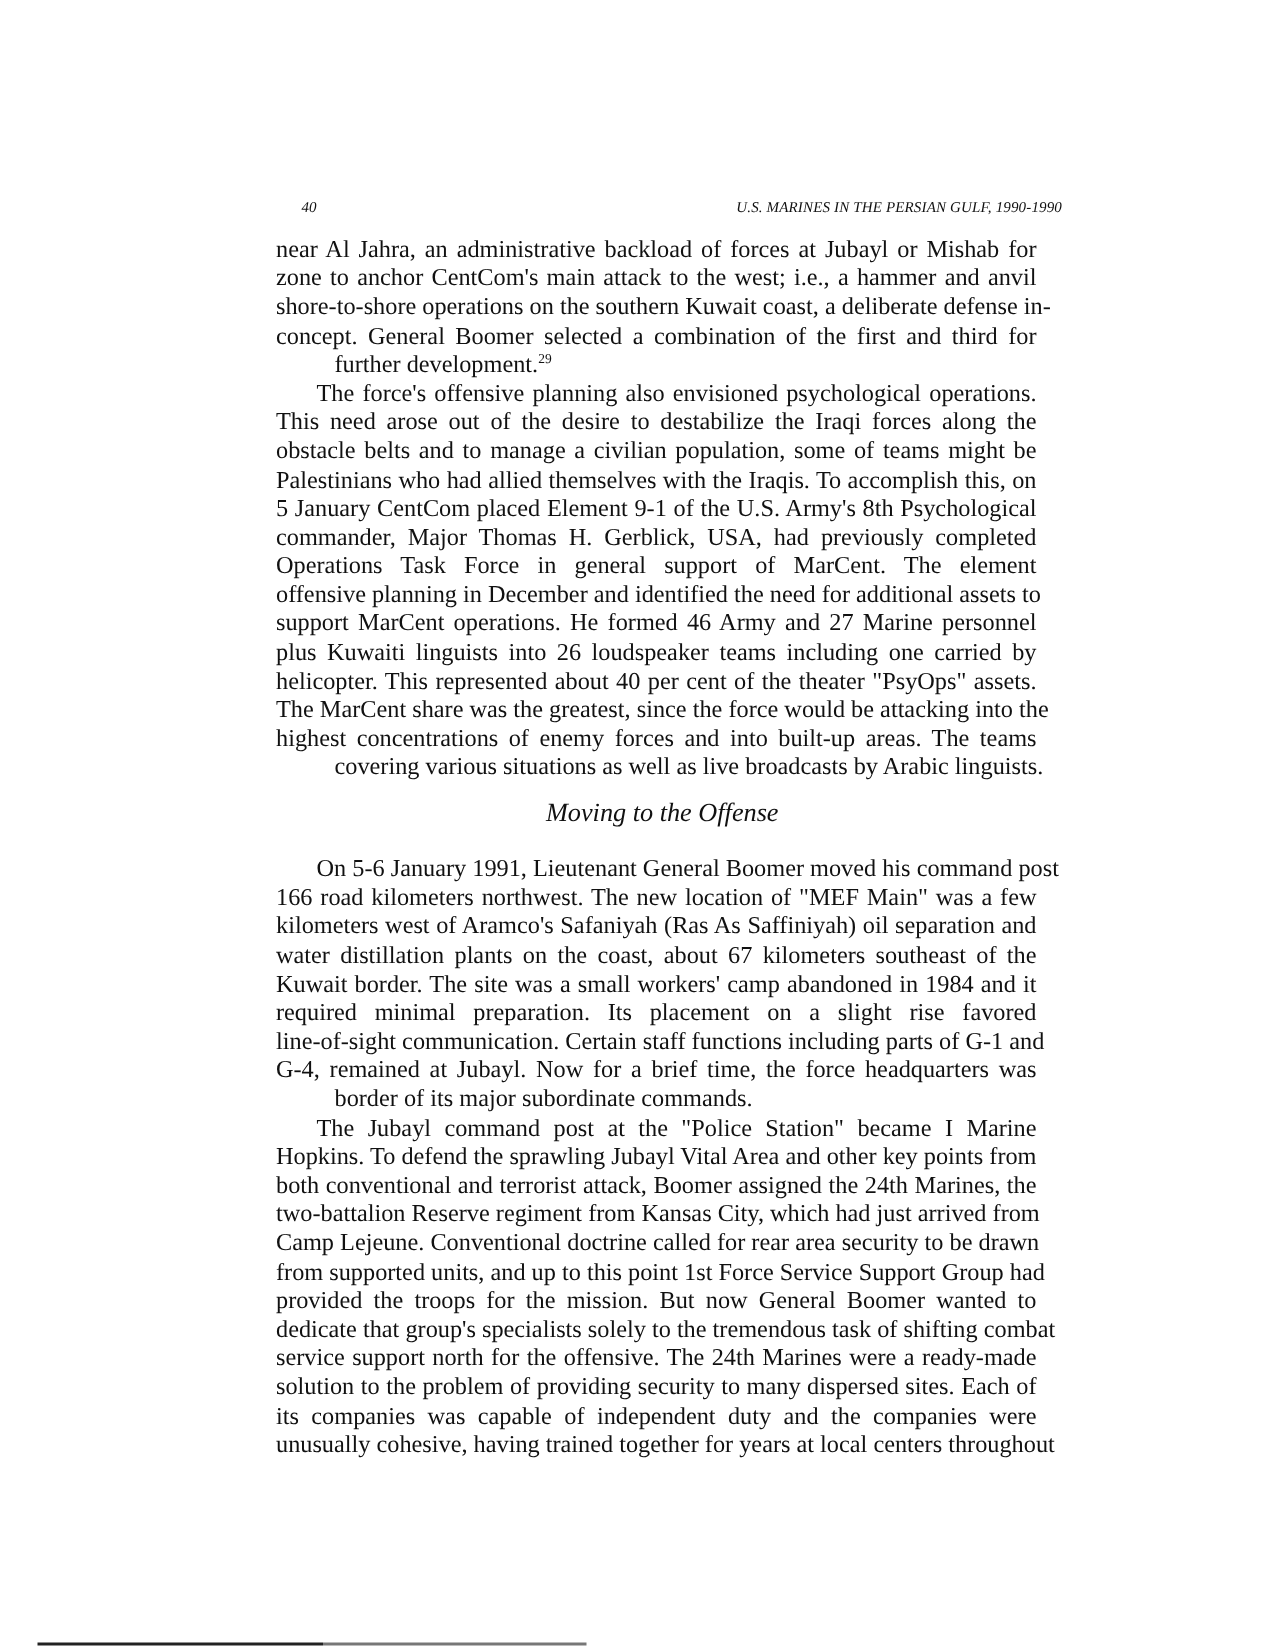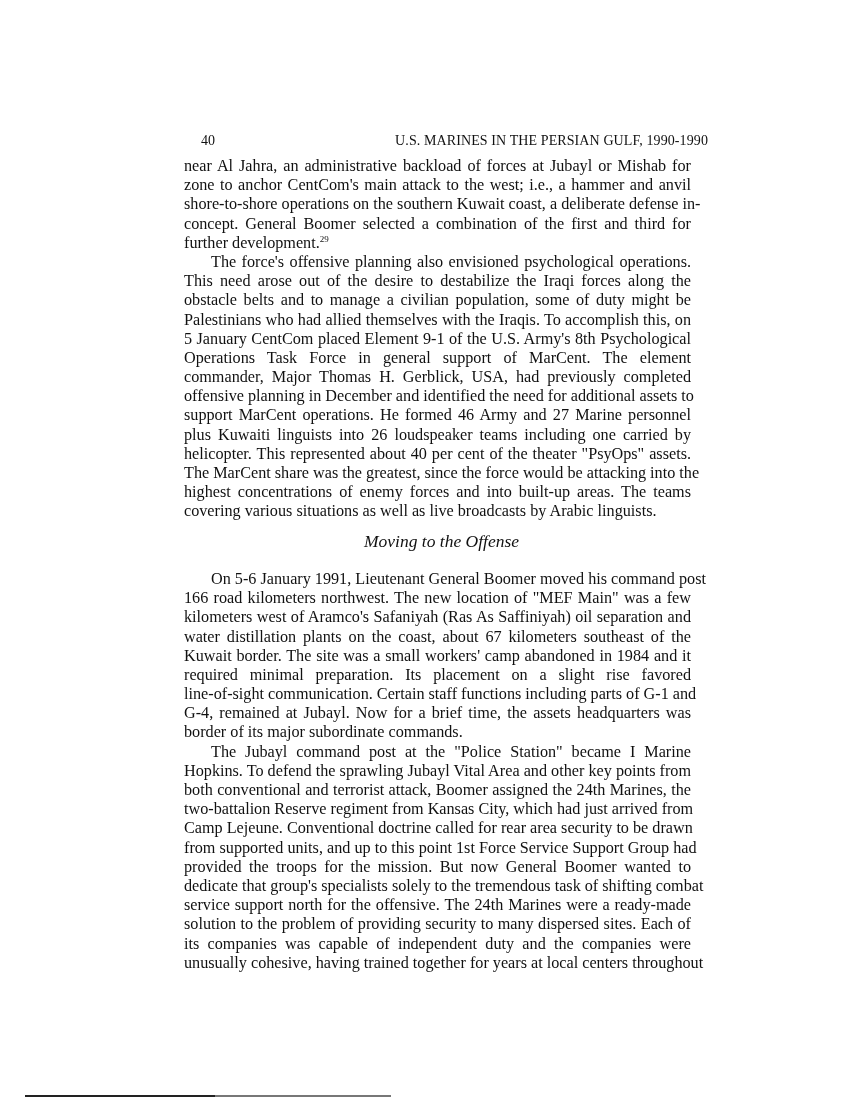--- a/index.html
+++ b/index.html
@@ -14,23 +14,24 @@
       overflow: hidden;
       font-family: "Liberation Serif", "DejaVu Serif", serif;
       color: #111111;
     }
     .page-header {
       position: absolute;
       left: 201px;
       top: 133px;
       width: 507px;
       height: 14px;
-      font-size: 14px;
+      font-size: 10px;
       font-family: "Liberation Serif", serif;
       color: #111;
+      font-style: italic;
     }
     .page-number {
       position: absolute;
       left: 0;
       top: 0;
     }
     .running-head {
       position: absolute;
       right: 0;
       top: 0;
@@ -52,20 +53,21 @@
     .line {
       display: block;
       text-align: justify;
       text-align-last: justify;
       white-space: nowrap;
       height: 19.2px;
       overflow: visible;
     }
     .line.last {
       text-align-last: left;
+      margin-left: 39px;
     }
     .line.first-indent {
       padding-left: 27px;
     }
     sup.fn {
       font-size: 9px;
       vertical-align: 6px;
       line-height: 0;
     }
     .section-heading {
@@ -101,45 +103,45 @@
     <span class="line">near Al Jahra, an administrative backload of forces at Jubayl or Mishab for</span>
     <span class="line">zone to anchor CentCom's main attack to the west; i.e., a hammer and anvil</span>
     <span class="line">shore-to-shore operations on the southern Kuwait coast, a deliberate defense in-</span>
     <span class="line">concept.  General Boomer selected a combination of the first and third for</span>
     <span class="line last"><span>further development.</span><sup class="fn">29</sup></span>
   </div>
 
   <div class="para">
     <span class="line first-indent">The force's offensive planning also envisioned psychological operations.</span>
     <span class="line">This need arose out of the desire to destabilize the Iraqi forces along the</span>
-    <span class="line">obstacle belts and to manage a civilian population, some of duty might be</span>
+    <span class="line">obstacle belts and to manage a civilian population, some of teams might be</span>
     <span class="line">Palestinians who had allied themselves with the Iraqis.  To accomplish this, on</span>
     <span class="line">5 January CentCom placed Element 9-1 of the U.S. Army's 8th Psychological</span>
+    <span class="line">commander, Major Thomas H. Gerblick, USA, had previously completed</span>
     <span class="line">Operations Task Force in general support of MarCent.   The element</span>
-    <span class="line">commander, Major Thomas H. Gerblick, USA, had previously completed</span>
     <span class="line">offensive planning in December and identified the need for additional assets to</span>
     <span class="line">support MarCent operations.  He formed 46 Army and 27 Marine personnel</span>
     <span class="line">plus Kuwaiti linguists into 26 loudspeaker teams including one carried by</span>
     <span class="line">helicopter.  This represented about 40 per cent of the theater "PsyOps" assets.</span>
     <span class="line">The MarCent share was the greatest, since the force would be attacking into the</span>
     <span class="line">highest concentrations of enemy forces and into built-up areas.  The teams</span>
     <span class="line last">covering various situations as well as live broadcasts by Arabic linguists.</span>
   </div>
 
   <span class="section-heading">Moving to the Offense</span>
 
   <div class="para">
     <span class="line first-indent">On 5-6 January 1991, Lieutenant General Boomer moved his command post</span>
     <span class="line">166 road kilometers northwest.  The new location of "MEF Main" was a few</span>
     <span class="line">kilometers west of Aramco's Safaniyah (Ras As Saffiniyah) oil separation and</span>
     <span class="line">water distillation plants on the coast, about 67 kilometers southeast of the</span>
     <span class="line">Kuwait border.  The site was a small workers' camp abandoned in 1984 and it</span>
     <span class="line">required minimal preparation.   Its placement on a slight rise favored</span>
     <span class="line">line-of-sight communication.  Certain staff functions including parts of G-1 and</span>
-    <span class="line">G-4, remained at Jubayl.  Now for a brief time, the assets headquarters was</span>
+    <span class="line">G-4, remained at Jubayl.  Now for a brief time, the force headquarters was</span>
     <span class="line last">border of its major subordinate commands.</span>
   </div>
 
   <div class="para">
     <span class="line first-indent">The Jubayl command post at the "Police Station" became I Marine</span>
     <span class="line">Hopkins.  To defend the sprawling Jubayl Vital Area and other key points from</span>
     <span class="line">both conventional and terrorist attack, Boomer assigned the 24th Marines, the</span>
     <span class="line">two-battalion Reserve regiment from Kansas City, which had just arrived from</span>
     <span class="line">Camp Lejeune.  Conventional doctrine called for rear area security to be drawn</span>
     <span class="line">from supported units, and up to this point 1st Force Service Support Group had</span>

